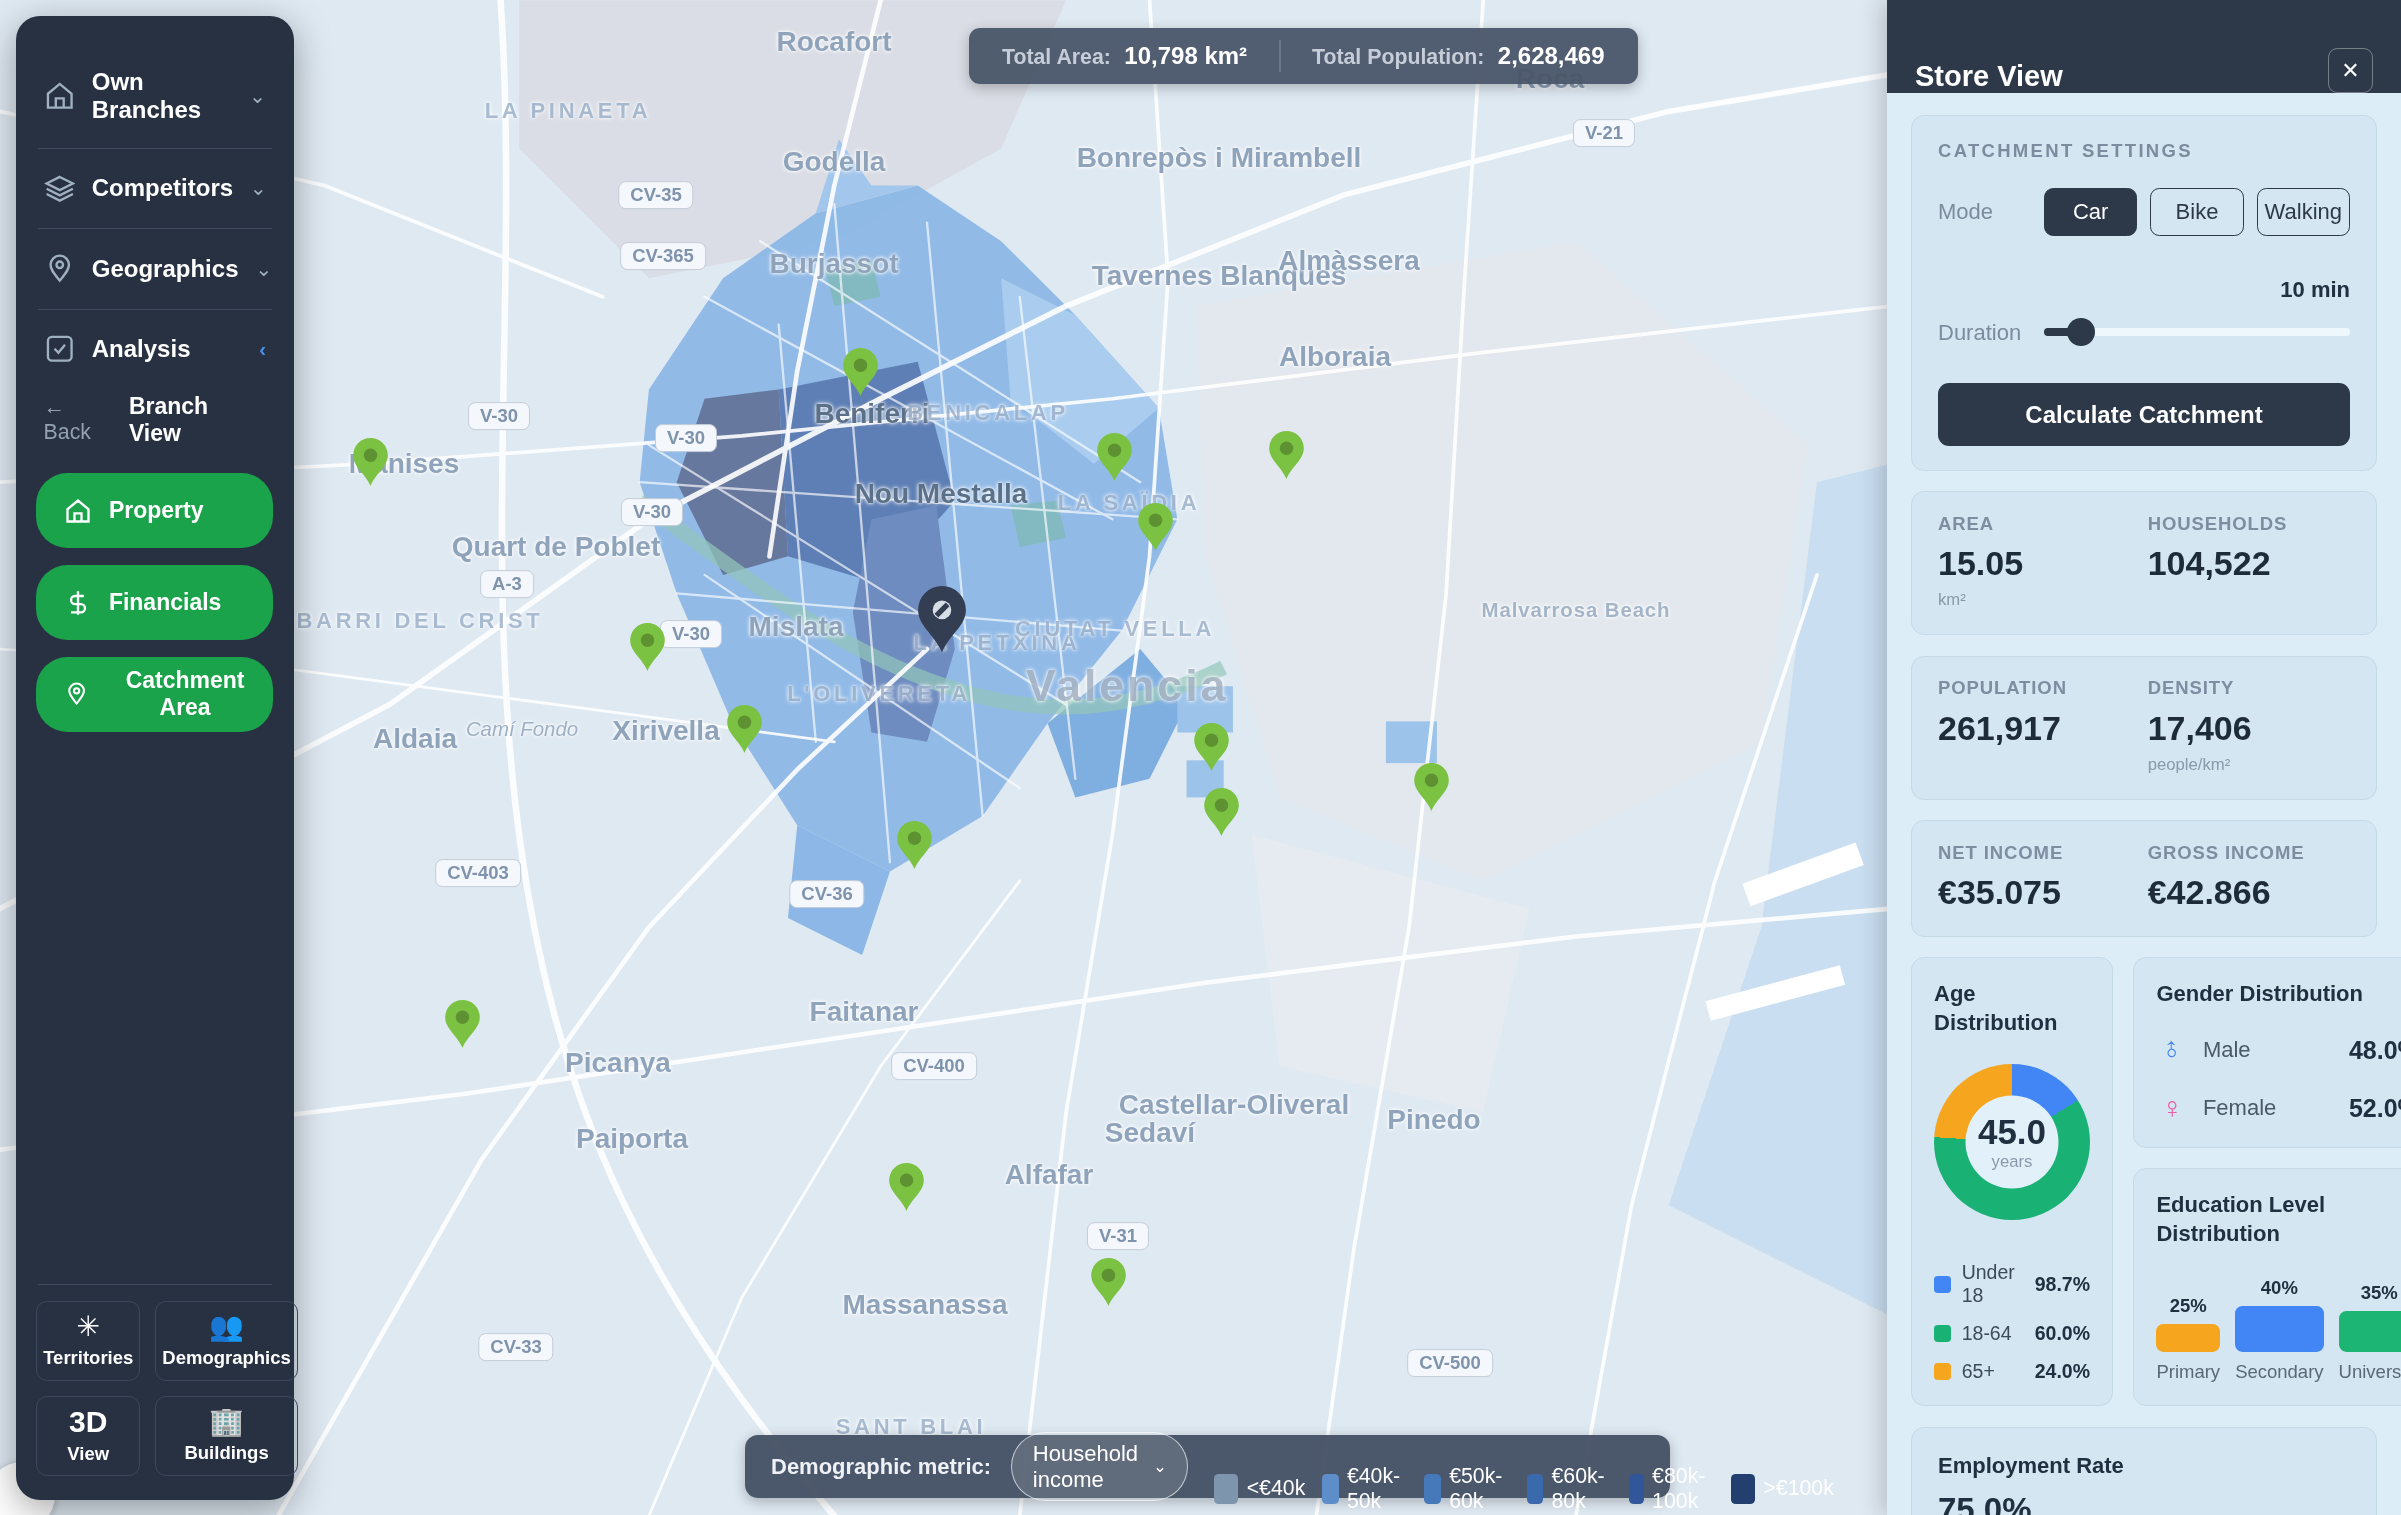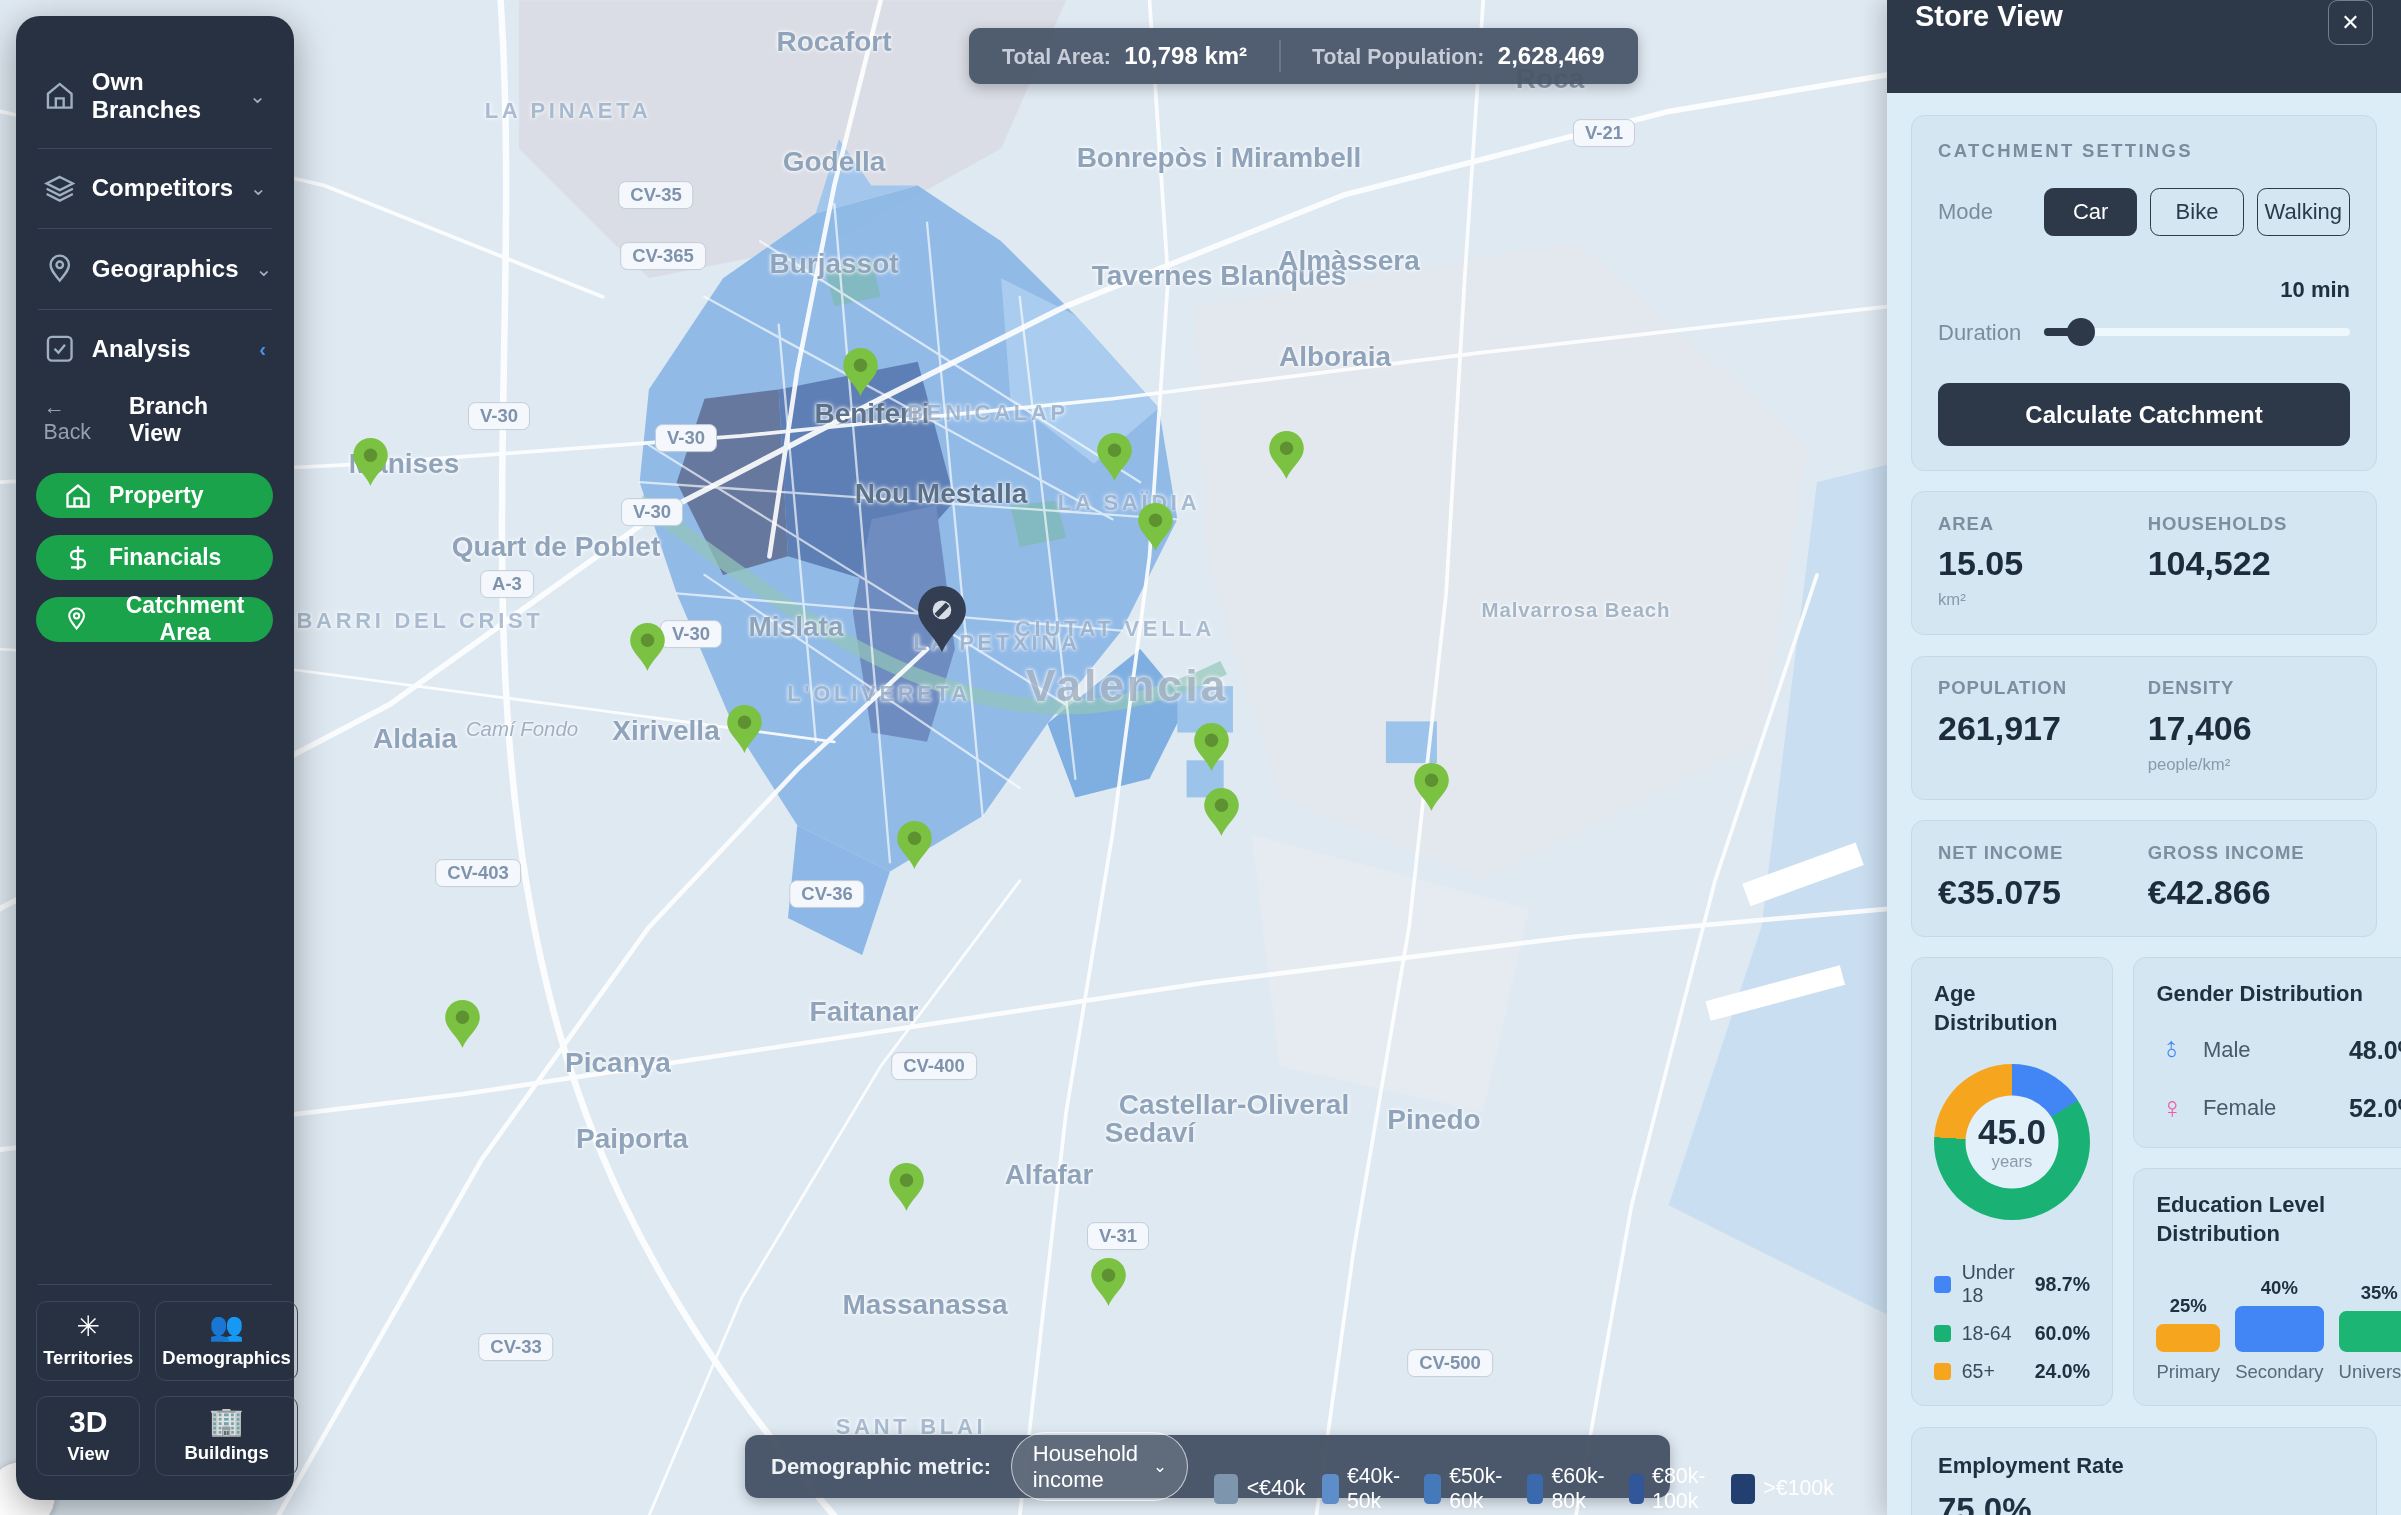--- a/index.html
+++ b/index.html
@@ -34,21 +34,21 @@
   .nav-item{display:flex;align-items:center;gap:16.7px;padding:24px 7.4px;color:#fff;cursor:pointer;}
   .nav-item .nav-icon{width:31.5px;height:31.5px;flex:0 0 31.5px;color:#9fb0c0;}
   .nav-item .nav-label{font-size:24px;font-weight:bold;flex:1;}
   .nav-item .chev{color:#9fb0c0;font-size:20.4px;}
   .nav-item .chev.blue{color:#4a90e8;font-weight:bold;}
   .nav-divider{height:0.9px;background:#3d4a5f;margin:0 1.9px;}
   .back-row{display:flex;align-items:center;gap:11px;padding:3.7px 7.4px 18.5px 7.4px;}
   .back-link{color:#93a0b0;font-size:21.3px;cursor:pointer;}
   .view-title{color:#fff;font-size:23px;font-weight:bold;}
   .action-btn{display:flex;align-items:center;gap:16.7px;background:#1ba34c;border:none;border-radius:31.5px;
-    height:45px;padding:0 9.3px 0 28px;margin:8.3px 0;color:#fff;font-size:23px;font-weight:bold;cursor:pointer;
+    height:75px;padding:0 9.3px 0 28px;margin:8.3px 0;color:#fff;font-size:23px;font-weight:bold;cursor:pointer;
     font-family:inherit;}
   .action-btn svg{width:28px;height:28px;}
   .spacer{flex:1;}
   .tools-divider{height:0.9px;background:#3d4a5f;margin:0 1.9px 16.7px 1.9px;}
   .tools-grid{display:grid;grid-template-columns:1fr 1fr;gap:15px;}
   .tool-btn{background:transparent;border:1.9px solid #3c485e;border-radius:11px;height:80px;display:flex;
     flex-direction:column;align-items:center;justify-content:center;gap:5.6px;color:#fff;cursor:pointer;font-family:inherit;}
   .tool-btn .t-icon{font-size:28px;line-height:1;color:#fff;}
   .tool-btn .t-big{font-size:30px;font-weight:bold;line-height:1;}
   .tool-btn .t-label{font-size:18.5px;font-weight:bold;}
@@ -66,21 +66,21 @@
   .bb-dropdown{display:flex;align-items:center;gap:15px;border:1.9px solid rgba(255,255,255,.65);
     background:rgba(255,255,255,.12);border-radius:926px;padding:7.4px 20.4px;color:#fff;font-size:22px;cursor:pointer;}
   .bb-dropdown .dd-chev{font-size:16.7px;}
   .bb-legend{display:flex;align-items:center;gap:16.7px;margin-left:5.6px;margin-top:44px;}
   .bb-item{display:flex;align-items:center;gap:8.3px;}
   .bb-swatch{width:24px;height:30px;border-radius:4.6px;}
   .bb-item span{color:#fff;font-size:21.3px;}
   
   #panel{position:absolute;right:0;top:0;bottom:0;width:514px;background:#dcedf8;z-index:7;
     display:flex;flex-direction:column;box-shadow:-5.6px 0 22px rgba(0,0,0,.18);}
-  .panel-header{background:#2d3949;height:93px;display:flex;align-items:flex-start;justify-content:space-between;
+  .panel-header{background:#2d3949;height:93px;display:flex;align-items:flex-end;justify-content:space-between;
     padding:0 28px;flex:0 0 auto;}
   .panel-title{color:#fff;font-size:29px;font-weight:bold;}
   .close-btn{width:45px;height:45px;border-radius:9.3px;border:1.9px solid rgba(255,255,255,.35);background:transparent;
     color:#fff;font-size:22px;cursor:pointer;display:flex;align-items:center;justify-content:center;font-family:inherit;}
   .panel-body{padding:22px 24px;display:flex;flex-direction:column;gap:20.4px;overflow:hidden;}
   .card{background:#d3e6f1;border:0.9px solid #c4dae7;border-radius:13px;box-sizing:border-box;}
   
   .catchment{padding:24px 26px;}
   .section-label{font-size:18.5px;font-weight:bold;letter-spacing:2.3px;color:#7c8b9d;margin-bottom:26px;}
   .mode-row{display:flex;align-items:center;gap:13px;}

